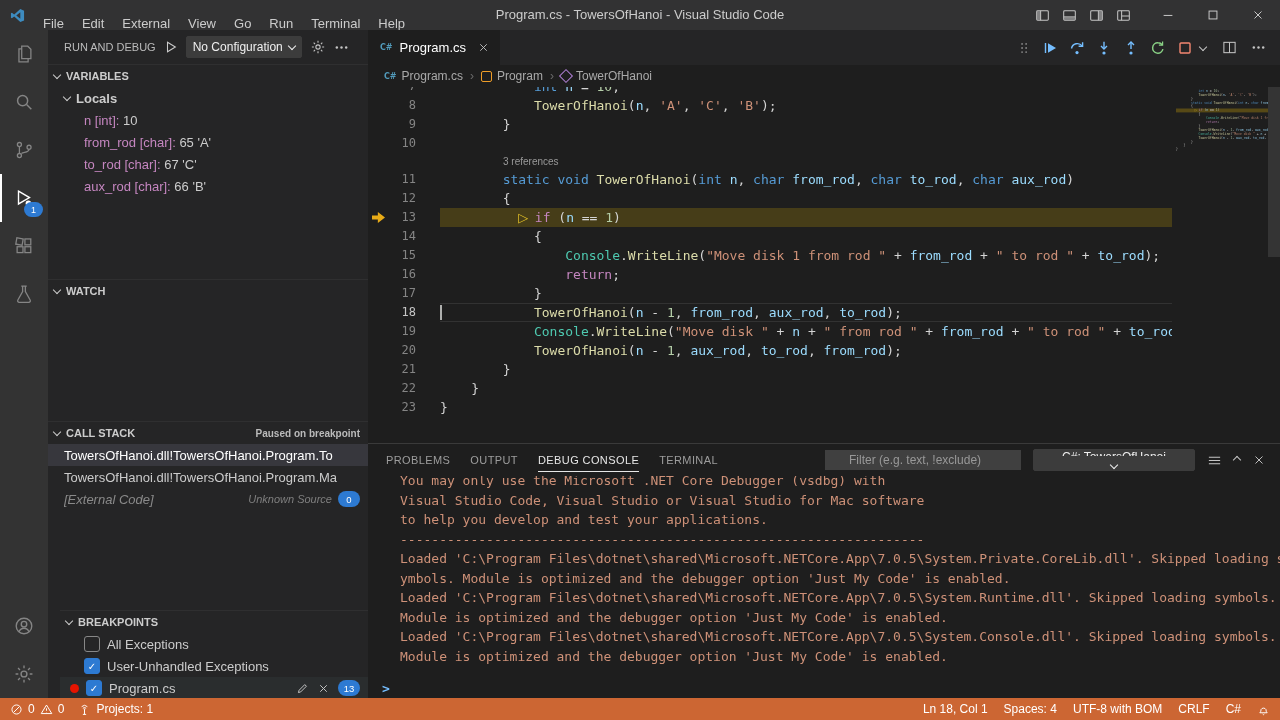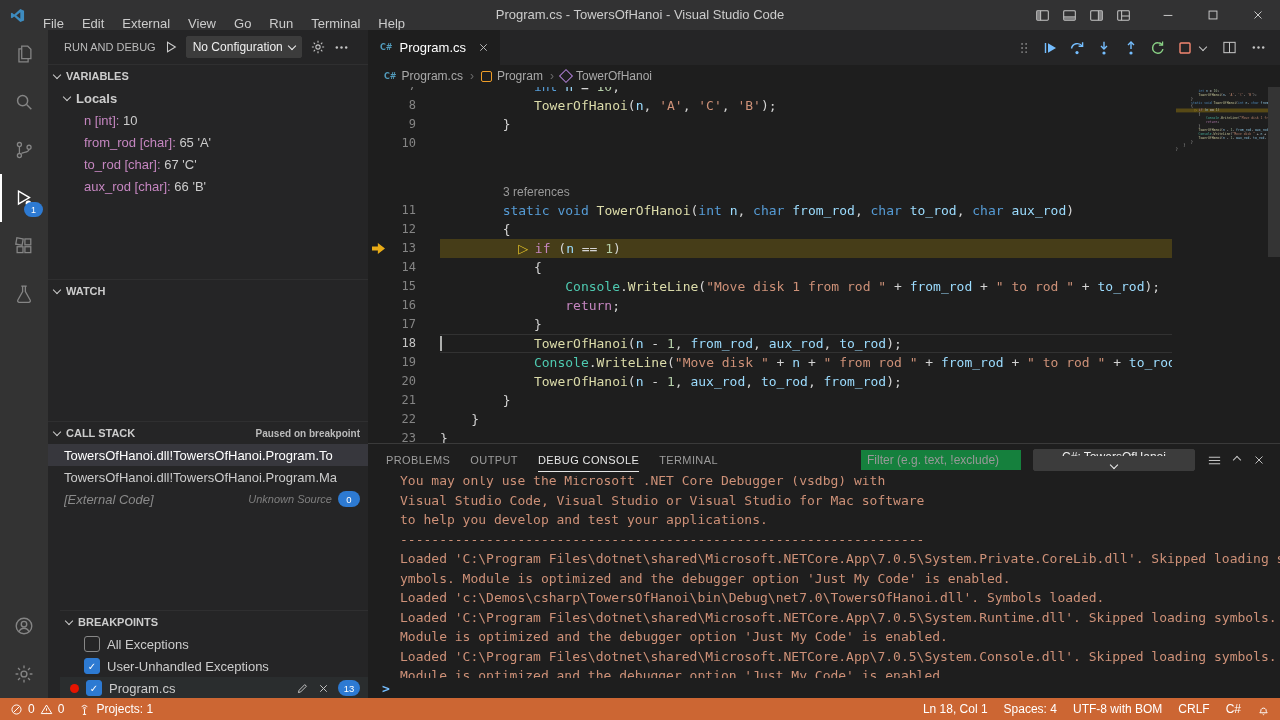--- a/index.html
+++ b/index.html
@@ -91,41 +91,41 @@
   .glyph{width:20px;flex:none;position:relative;}
   .lnum{width:28px;flex:none;text-align:right;color:#858585;font-size:12px;}
   .code-row.cursor .lnum{color:#c6c6c6;}
   .lgap{width:24px;flex:none;}
   .ltext{flex:1;white-space:pre;color:#d4d4d4;position:relative;overflow:hidden;}
   .code-row.current .ltext{background:var(--cur-line,rgba(255,203,0,0.18));}
   .code-row.cursor .ltext{box-shadow:inset 0 1px 0 rgba(255,255,255,.09),inset 0 -1px 0 rgba(255,255,255,.09);}
   .caret{position:absolute;left:0;top:2px;width:2px;height:15px;background:#aeafad;}
   .dbg-arrow{position:absolute;right:3px;top:4px;width:13px;height:11px;background:var(--arrow,#e8ab17);
     clip-path:polygon(0 32%,45% 32%,45% 0,100% 50%,45% 100%,45% 68%,0 68%);}
-  .codelens{height:17px;line-height:17px;font-size:12px;color:#999999;padding-left:135px;
-    font-family:"Liberation Sans",sans-serif;margin-top:31px;}
+  .codelens{height:17px;line-height:17px;font-size:10px;color:#999999;padding-left:135px;
+    font-family:"Liberation Sans",sans-serif;}
   .tk-kw{color:#569cd6;} .tk-ctl{color:#c586c0;} .tk-fn{color:#dcdcaa;} .tk-cls{color:#4ec9b0;}
   .tk-str{color:#ce9178;} .tk-num{color:#b5cea8;} .tk-var{color:#9cdcfe;} .tk-pun{color:#d4d4d4;}
   .tk-dbg{display:inline-block;width:2ch;color:#e2c027;font-family:"DejaVu Sans",sans-serif;}
   .minimap{position:absolute;top:2px;right:12px;width:92px;height:220px;overflow:hidden;}
   .mm-inner{transform:scale(.26);transform-origin:0 0;width:360px;}
   .mm-line{white-space:pre;font-family:"DejaVu Sans Mono",monospace;font-size:12px;line-height:15px;opacity:.85;}
   .mm-line.current{background:rgba(255,203,0,.3);}
   .vscroll{position:absolute;top:0;right:0;width:12px;height:356px;}
   .vthumb{width:12px;height:170px;background:rgba(121,121,121,.25);}
 
   
   .panel{position:absolute;left:0;right:0;top:413px;bottom:0;background:#1e1e1e;border-top:1px solid #3a3a3a;}
   .panel-tabs{height:32px;display:flex;padding-left:18px;gap:36px;}
   .ptab{font-size:11px;letter-spacing:.4px;color:#9d9d9d;height:32px;line-height:32px;position:relative;white-space:nowrap;}
   .ptab.active{color:#e7e7e7;}
   .ptab.active::after{content:"";position:absolute;left:0;right:0;bottom:4px;height:1px;background:#e7e7e7;}
   .panel-ctrl{margin-left:auto;display:flex;align-items:center;gap:12px;padding-right:14px;}
-  .filter-input{width:148px;height:20px;background:#15803d;border:none;outline:none;color:#cccccc;font-size:12px;
-    padding:0 6px;font-family:"Liberation Sans",sans-serif;}
+  .filter-input{width:148px;height:20px;background:#404040;border:none;outline:none;color:#cccccc;font-size:12px;
+    padding:0 24px;font-family:"Liberation Sans",sans-serif;}
   .filter-input::placeholder{color:#989898;}
   .console-select{width:148px;height:20px;background:#3c3c3c;border:1px solid #3c3c3c;border-radius:2px;display:flex;
     align-items:center;padding:0 6px;gap:6px;font-size:12px;color:#f0f0f0;flex-direction:column;}
   .console-select span:first-child{flex:1;overflow:hidden;white-space:nowrap;}
   .pc-icon{color:#c5c5c5;display:flex;}
   .console{position:absolute;left:0;right:0;top:32px;bottom:20px;overflow:hidden;padding-left:32px;}
   .console-line{white-space:pre;font-family:"DejaVu Sans Mono","Liberation Mono",monospace;font-size:13px;
     line-height:19.5px;color:#ce9178;}
   .console .console-line:first-child{margin-top:-5px;}
   .console-input{position:absolute;left:0;bottom:0;height:20px;display:flex;align-items:center;padding-left:14px;
@@ -666,21 +666,20 @@
             </span>
         </div>
       </div>
       <div class="console">
           <div class="console-line">You may only use the Microsoft .NET Core Debugger (vsdbg) with</div>
           <div class="console-line">Visual Studio Code, Visual Studio or Visual Studio for Mac software</div>
           <div class="console-line">to help you develop and test your applications.</div>
           <div class="console-line">-------------------------------------------------------------------</div>
           <div class="console-line">Loaded 'C:\Program Files\dotnet\shared\Microsoft.NETCore.App\7.0.5\System.Private.CoreLib.dll'. Skipped loading s</div>
           <div class="console-line">ymbols. Module is optimized and the debugger option 'Just My Code' is enabled.</div>
-          <div class="console-line">Loaded 'c:\Demos\csharp\TowersOfHanoi\bin\Debug\net7.0\TowersOfHanoi.dll'. Symbols loaded.</div>
           <div class="console-line">Loaded 'C:\Program Files\dotnet\shared\Microsoft.NETCore.App\7.0.5\System.Runtime.dll'. Skipped loading symbols.</div>
           <div class="console-line">Module is optimized and the debugger option 'Just My Code' is enabled.</div>
           <div class="console-line">Loaded 'C:\Program Files\dotnet\shared\Microsoft.NETCore.App\7.0.5\System.Console.dll'. Skipped loading symbols.</div>
           <div class="console-line">Module is optimized and the debugger option 'Just My Code' is enabled.</div>
         </div>
       <div class="console-input">
         <span>&gt;</span>
       </div>
     </div>
   </main>

